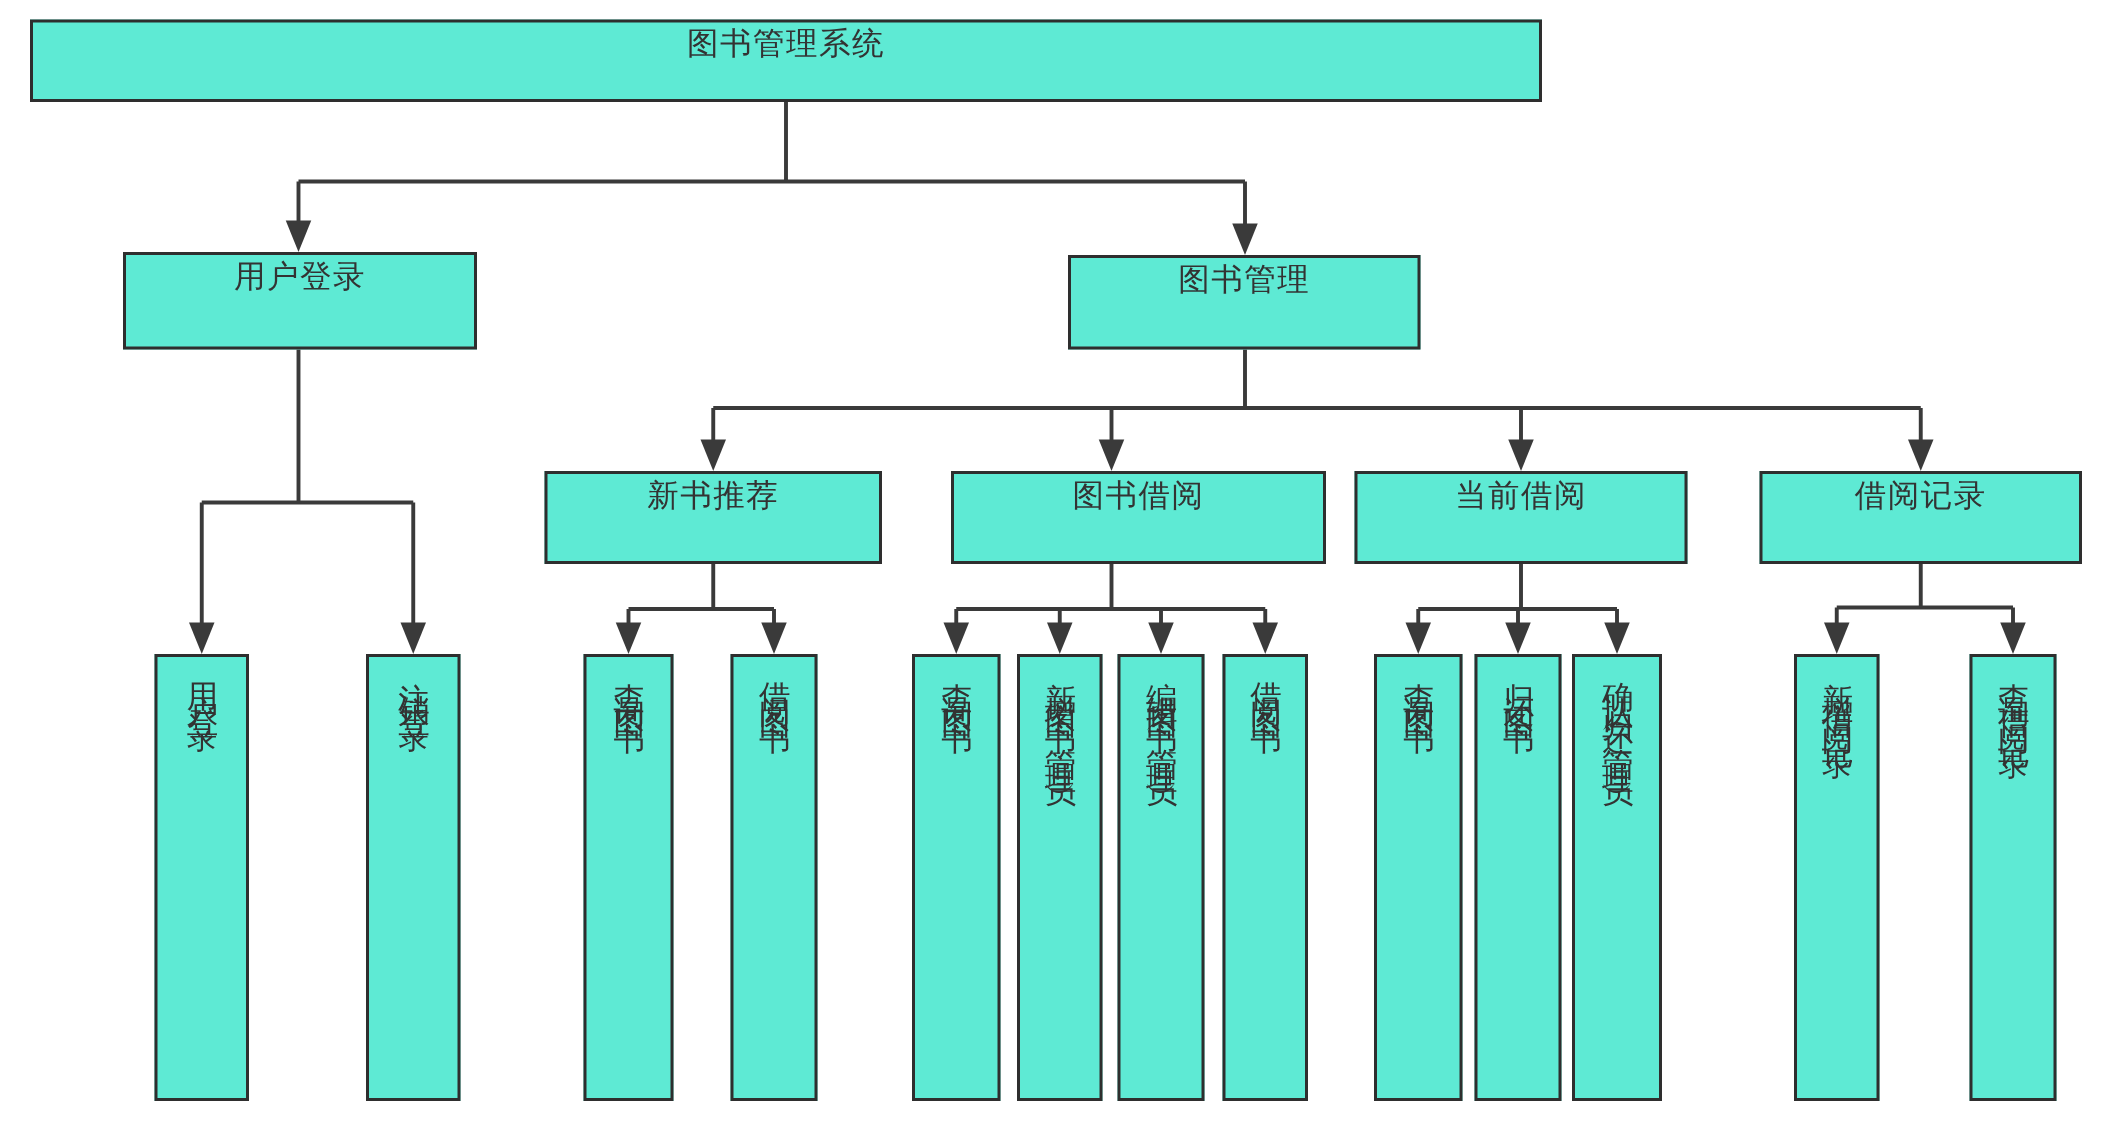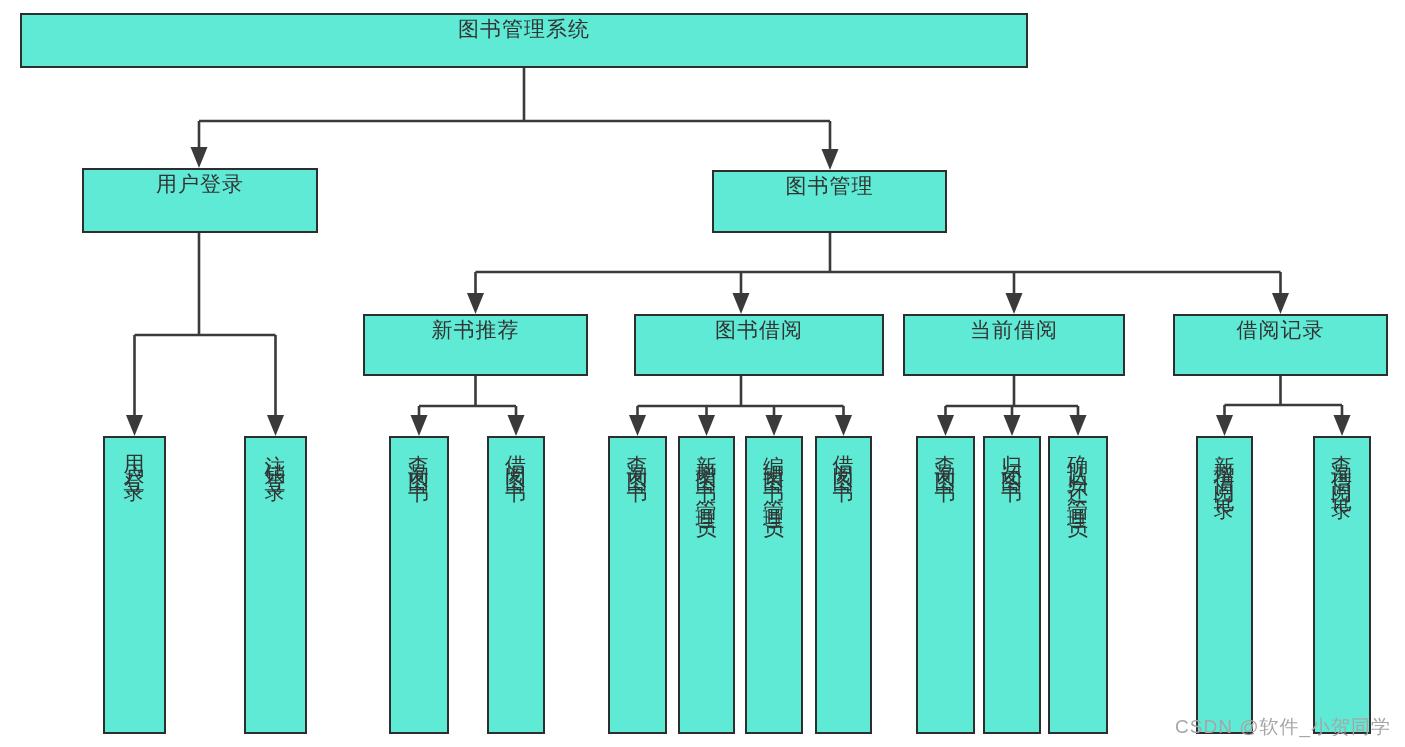--- a/index.html
+++ b/index.html
@@ -124,14 +124,13 @@
   <div class="node leaf" style="left:1048px;width:60px;">
     <span class="vtext">确认归还（管理员）</span>
   </div>
   <div class="node leaf" style="left:1196px;width:57px;">
     <span class="vtext">新增借阅记录</span>
   </div>
   <div class="node leaf" style="left:1313px;width:58px;">
     <span class="vtext">查询借阅记录</span>
   </div>
 
-  <div class="watermark">CSDN @软件_小贺同学</div>
 </div>
 
 </body></html>

